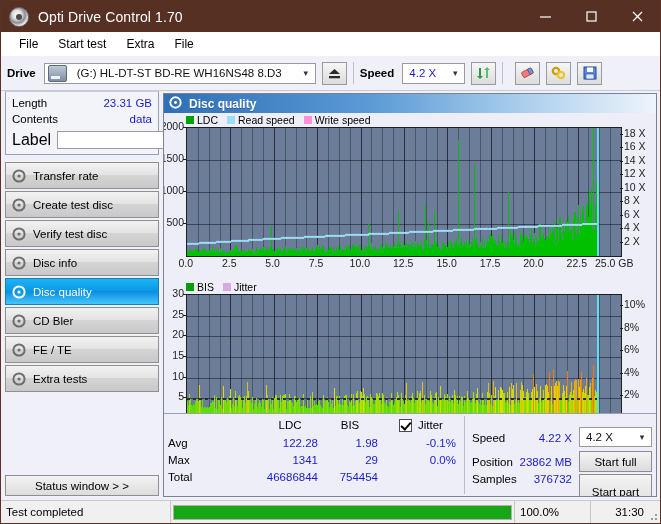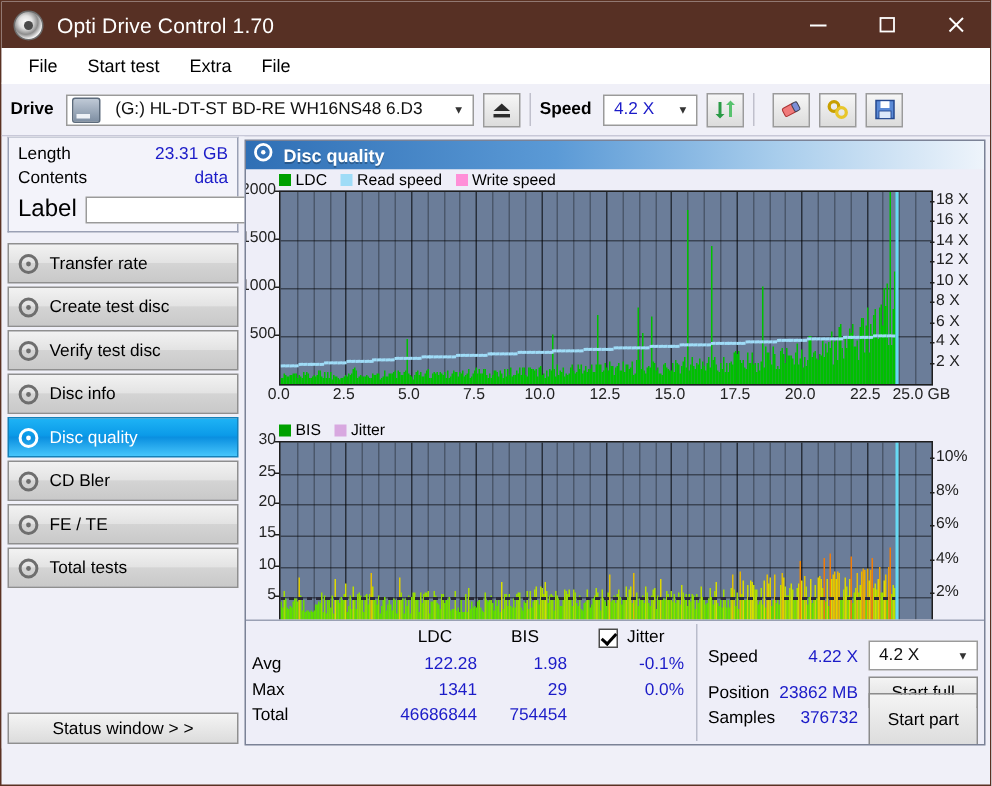--- a/index.html
+++ b/index.html
@@ -379,21 +379,21 @@
     <div class="menu-item">File</div>
     <div class="menu-item">Start test</div>
     <div class="menu-item">Extra</div>
     <div class="menu-item">File</div>
   </div>
 
   <div class="toolbar">
     <span class="tb-label">Drive</span>
     <div class="combo drive-combo">
       <span class="drive-ico"></span>
-      <span class="cb-text">(G:)  HL-DT-ST BD-RE  WH16NS48 6.D3</span>
+      <span class="cb-text">(G:)  HL-DT-ST BD-RE  WH16NS48 8.D3</span>
       <span class="cb-arrow">▾</span>
     </div>
     <div class="tbtn">
       <svg width="15" height="13" viewBox="0 0 15 13">
           <polygon points="7.5,2 13,7 2,7" fill="#2b2b2b"></polygon>
           <rect x="2" y="9" width="11" height="2.3" fill="#2b2b2b"></rect>
         </svg>
     </div>
     <span class="sep"></span>
     <span class="tb-label">Speed</span>
@@ -519,21 +519,21 @@
           </span>
           <span class="nav-label">FE / TE</span>
         </div>
         <div class="nav-btn">
           <span class="nav-ico">
             <svg width="14" height="14" viewBox="0 0 14 14">
                 <circle cx="7" cy="7" r="5.6" fill="none" stroke="#6e6e6e" stroke-width="2"></circle>
                 <circle cx="7" cy="7" r="1.6" fill="#6e6e6e"></circle>
               </svg>
           </span>
-          <span class="nav-label">Total tests</span>
+          <span class="nav-label">Extra tests</span>
         </div>
       </div>
 
       <div class="status-btn">Status window &gt; &gt;</div>
     </div>
 
     <div class="content">
       <div class="content-head">
         <span>
           <svg width="13" height="13" viewBox="0 0 14 14">
@@ -1735,18 +1735,33 @@
         <span class="st k" style="left:308px; top:42px;">Position</span>
         <span class="st v" style="left:340px; top:42px; width:68px;">23862 MB</span>
         <span class="st k" style="left:308px; top:59px;">Samples</span>
         <span class="st v" style="left:340px; top:59px; width:68px;">376732</span>
 
         <div class="combo" style="position:absolute; left:415px; top:13px; width:73px; height:20px;">
           <span class="cb-text">4.2 X</span>
           <span class="cb-arrow">▾</span>
         </div>
         <div class="btn" style="left:415px; top:37px; width:73px; height:21px;">Start full</div>
-        <div class="btn" style="left:415px; top:48px; width:73px; height:36px;">Start part</div>
+        <div class="btn" style="left:415px; top:60px; width:73px; height:36px;">Start part</div>
       </div>
     </div>
   </div>
 
+  <div class="statusbar">
+    <div class="sb-cell sb-msg">Test completed</div>
+    <div class="sb-cell sb-prog">
+      <div class="progress">
+          <div id="progfill" style="width: 100%;"></div>
+        </div>
+    </div>
+    <div class="sb-cell sb-pct">100.0%</div>
+    <div class="sb-cell sb-time">31:30</div>
+    <span class="grip">
+      <i style="right:0;bottom:0"></i>
+        <i style="right:4px;bottom:0"></i>
+        <i style="right:0;bottom:4px"></i>
+    </span>
+  </div>
 </div>
 
 </body></html>

